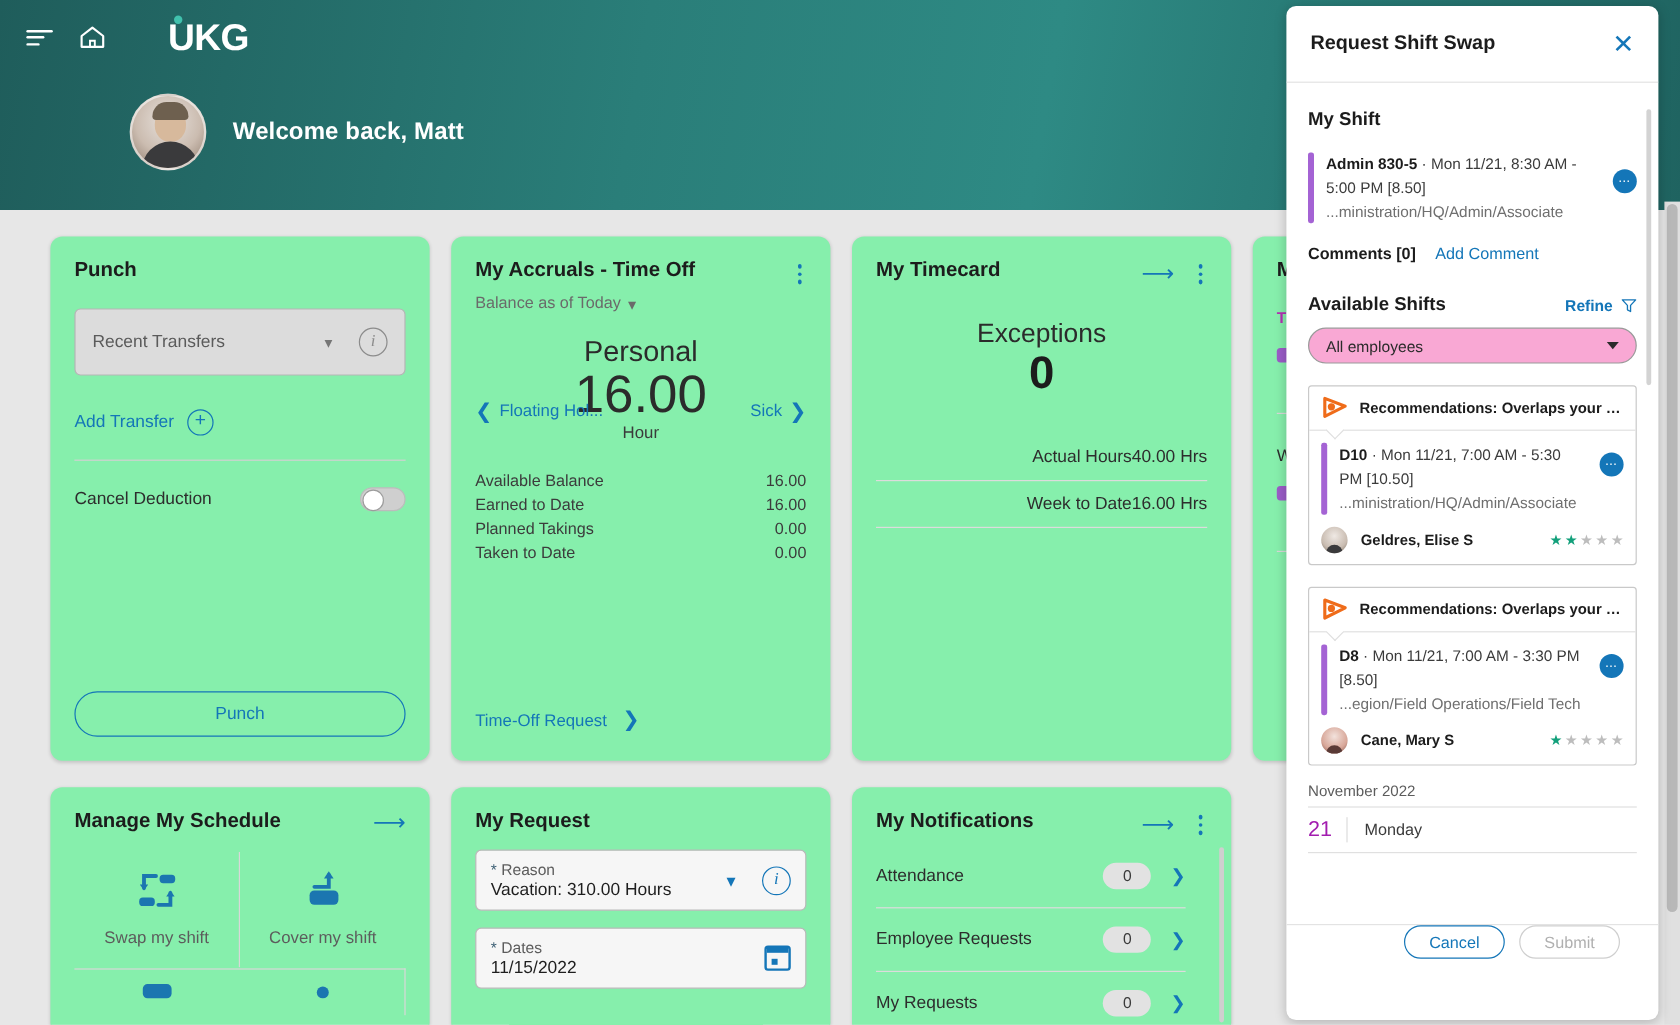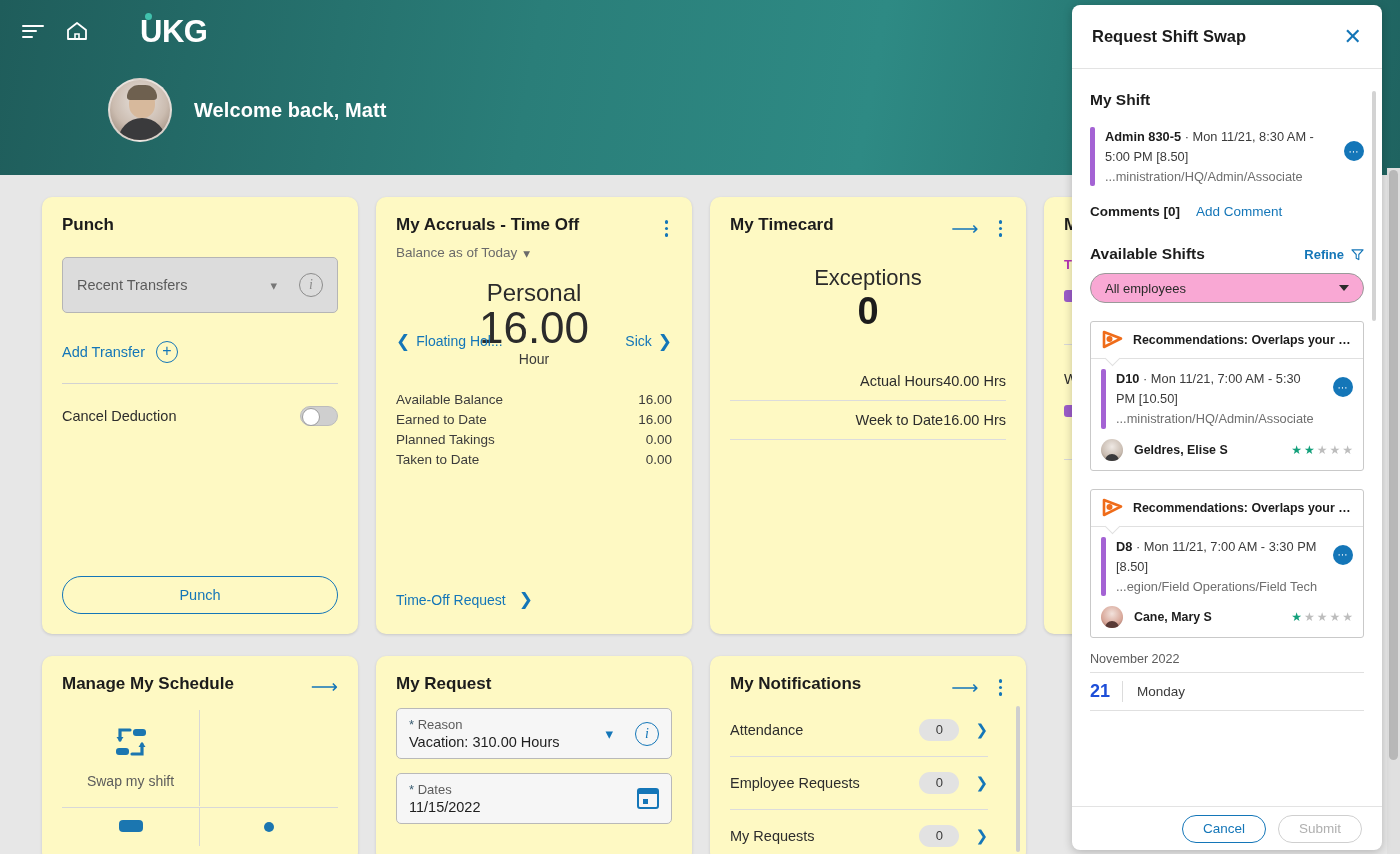--- a/index.html
+++ b/index.html
@@ -62,21 +62,21 @@
   .welcome-text { color: #fff; font-size: 20px; font-weight: bold; letter-spacing: 0.1px; }
 
   
   .grid {
     position: absolute; top: 197px; left: 42px;
     display: grid;
     grid-template-columns: 316px 316px 316px 316px;
     gap: 22px 18px;
   }
   .card {
-    background: #fef9c3; border-radius: 10px; padding: 18px 20px;
+    background: #86efac; border-radius: 10px; padding: 18px 20px;
     box-shadow: 0 1px 3px rgba(0,0,0,0.14);
     position: relative; height: 437px; overflow: hidden;
   }
   .card.short { height: 206px; }
   .card-head { display: flex; align-items: flex-start; justify-content: space-between; }
   .card-title { font-size: 17px; font-weight: bold; color: #1c1c1c; }
   .head-icons { display: flex; align-items: center; gap: 16px; padding-top: 3px; }
   .arrow-ic { color: #1476b8; font-size: 19px; line-height: 1; cursor: pointer; }
   .kebab { display:flex; flex-direction:column; gap:3px; cursor:pointer; padding:2px 4px; }
   .kebab span { width: 3.5px; height: 3.5px; border-radius: 50%; background: #1476b8; }
@@ -252,26 +252,26 @@
   .av-sm::after { content:''; position:absolute; left:4px; bottom:-3px; width:14px; height:10px; border-radius:7px 7px 0 0; background:#3a3a3c; }
   .av-sm.f::after { background:#5a3a36; }
   .emp-name { font-size: 12.4px; font-weight: bold; color: #1c1c1c; flex:1; }
   .stars { display:flex; gap:2px; }
   .star { font-size: 12px; color: #bdbdbd; }
   .star.on { color: #13a07b; }
 
   .month-lbl { font-size: 12.6px; color: #5c5c5c; margin-top: 14px; }
   .day-row { display:flex; align-items:center; gap: 14px; margin-top: 6px;
              border-top:1px solid #e0e0e0; border-bottom:1px solid #e0e0e0; padding: 8px 0; }
-  .day-num { font-size: 18px; font-weight: bold; color: #1d4ed8; border-right:1px solid #dcdcdc; padding-right:12px; }
+  .day-num { font-size: 18px; font-weight: normal; color: #a21caf; border-right:1px solid #dcdcdc; padding-right:12px; }
   .day-name { font-size: 13.5px; color: #3b3b3b; }
 
   .panel-foot {
-    height: 44px; flex-shrink: 0; border-top: 1px solid #e3e3e3;
-    display: flex; align-items: center; justify-content: flex-end; gap: 12px; padding: 0 20px;
+    height: 80px; flex-shrink: 0; border-top: 1px solid #e3e3e3;
+    display: flex; justify-content: flex-end; gap: 12px; padding: 0 32px;
   }
   .btn {
     height: 28px; padding: 0 20px; border-radius: 14px; font-size: 13.5px;
     background: #fff; cursor: pointer; font-family: inherit;
   }
   .btn.primary { border: 1.4px solid #1476b8; color: #1476b8; }
   .btn.disabled { border: 1.4px solid #cfcfcf; color: #b0b0b0; cursor: default; }
 
   
   .page-scroll {
@@ -439,20 +439,28 @@
         <svg width="40" height="36" viewBox="0 0 40 36">
           <rect x="22" y="5" width="13" height="7" rx="3" fill="#1b76b0"></rect>
           <rect x="5" y="24" width="13" height="7" rx="3" fill="#1b76b0"></rect>
           <path d="M19 6 H9 V16" stroke="#1b76b0" stroke-width="3.2" fill="none" stroke-linecap="round"></path>
           <path d="M5.5 13 L9 18 L12.5 13" fill="#1b76b0"></path>
           <path d="M21 30 H31 V20" stroke="#1b76b0" stroke-width="3.2" fill="none" stroke-linecap="round"></path>
           <path d="M27.5 23 L31 18 L34.5 23" fill="#1b76b0"></path>
         </svg>
         <span>Swap my shift</span>
       </div>
+      <div class="sched-cell">
+        <svg width="40" height="36" viewBox="0 0 40 36">
+          <rect x="9" y="18" width="24" height="12" rx="4" fill="#1b76b0"></rect>
+          <path d="M13 15 H25 V5" stroke="#1b76b0" stroke-width="3.2" fill="none" stroke-linecap="round"></path>
+          <path d="M21 8 L25 2 L29 8" fill="#1b76b0"></path>
+        </svg>
+        <span>Cover my shift</span>
+      </div>
       <div class="sched-sep"></div>
       <div class="sched-cell" style="border-top:1px solid #d8d8d8;padding-top:10px;">
         <svg width="36" height="14" viewBox="0 0 36 14">
           <rect x="6" y="2" width="24" height="12" rx="4" fill="#1b76b0"></rect>
         </svg>
       </div>
       <div class="sched-cell" style="border-top:1px solid #d8d8d8;padding-top:10px;">
         <svg width="36" height="14" viewBox="0 0 36 14">
           <circle cx="18" cy="9" r="5" fill="#1b76b0"></circle>
         </svg>

